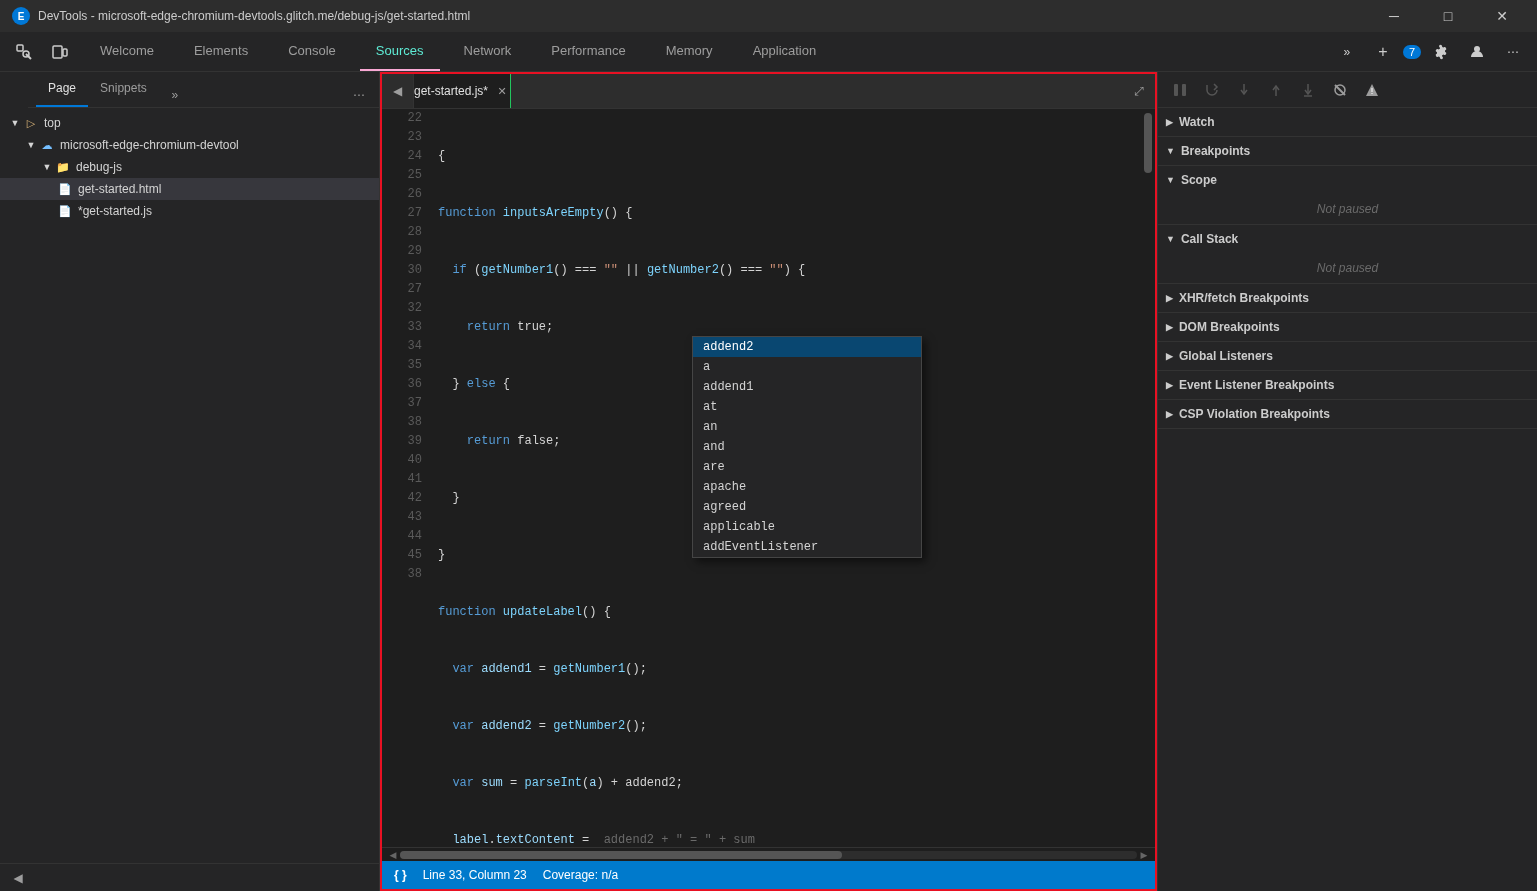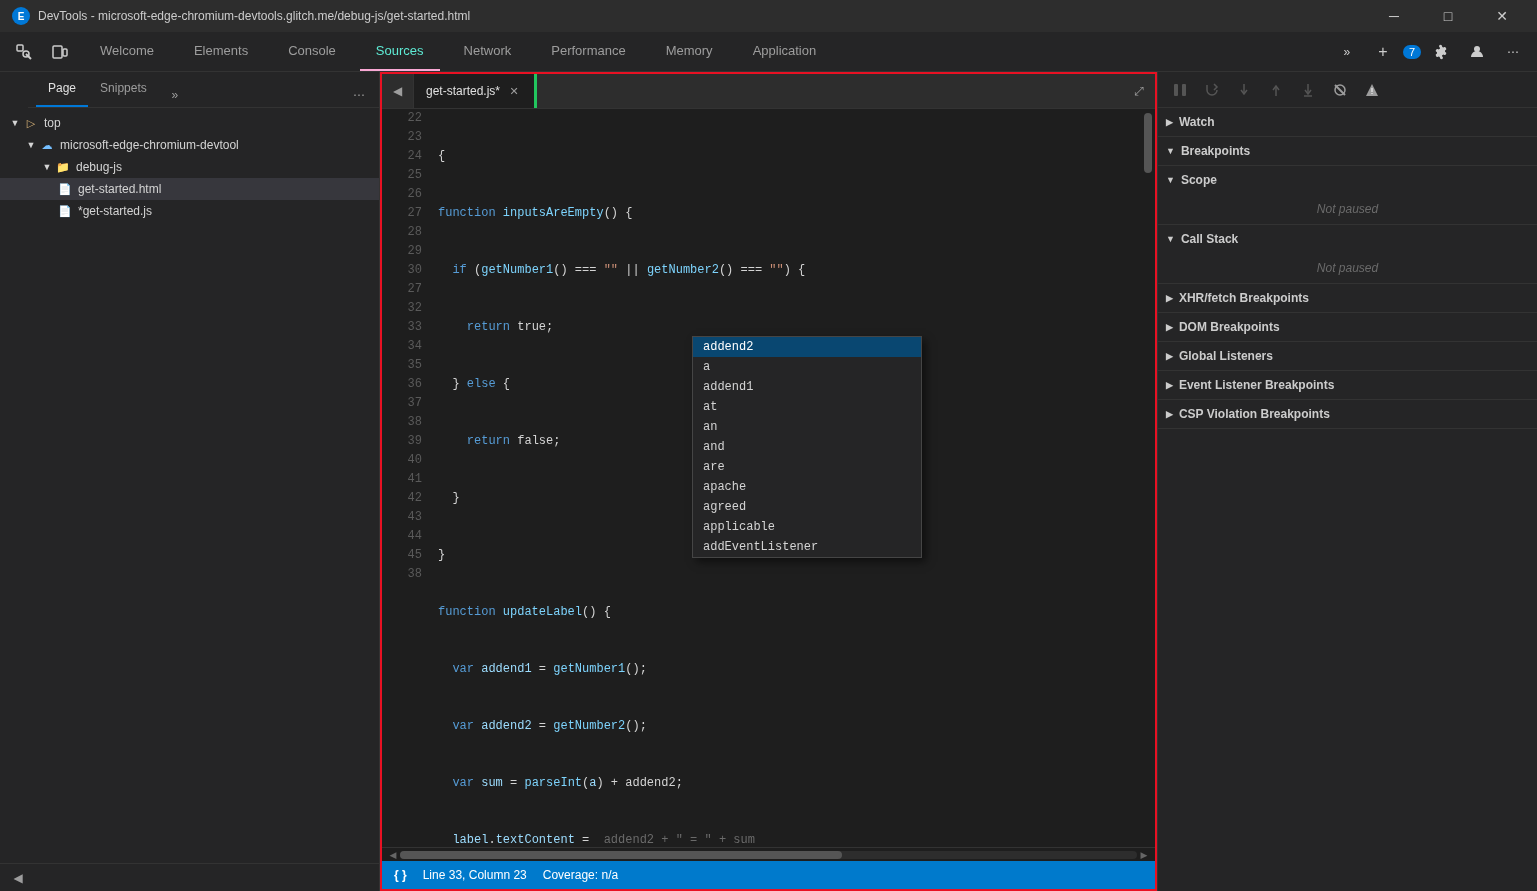--- a/index.html
+++ b/index.html
@@ -44,21 +44,21 @@
     .js-file-icon { color: #cbcb41; }
 
     
     .sidebar-bottom { height: 28px; border-top: 1px solid #333; display: flex; align-items: center; padding: 0 8px; }
     .sidebar-expand-btn { width: 20px; height: 20px; display: flex; align-items: center; justify-content: center; cursor: pointer; color: #9d9d9d; }
 
     
     .editor-area { flex: 1; display: flex; flex-direction: column; background: #1e1e1e; border: 2px solid #e81123; position: relative; }
     .editor-tabs { display: flex; align-items: stretch; background: #2d2d2d; height: 35px; border-bottom: 1px solid #333; }
     .editor-tab-btn { width: 32px; display: flex; align-items: center; justify-content: center; cursor: pointer; color: #9d9d9d; border-right: 1px solid #333; }
-    .editor-tab { display: flex; align-items: center; padding: 0 12px; cursor: pointer; color: #9d9d9d; font-size: 12px; border-right: 3px solid #22c55e; background: #2d2d2d; }
+    .editor-tab { display: flex; align-items: center; padding: 0 0; cursor: pointer; color: #9d9d9d; font-size: 12px; border-right: 1px solid #22c55e; background: #2d2d2d; }
     .editor-tab.active { background: #1e1e1e; color: #e0e0e0; }
     .editor-tab-close { margin-left: 6px; width: 16px; height: 16px; display: flex; align-items: center; justify-content: center; border-radius: 3px; font-size: 11px; color: #9d9d9d; }
     .editor-tab-jump { margin-left: auto; width: 32px; display: flex; align-items: center; justify-content: center; cursor: pointer; color: #9d9d9d; }
 
     
     .code-editor { flex: 1; overflow: hidden; display: flex; position: relative; }
     .line-numbers { width: 48px; padding: 0 8px 0 16px; text-align: right; color: #5a5a5a; font-family: 'Consolas', 'Courier New', monospace; font-size: 12px; line-height: 19px; padding-top: 0; background: #1e1e1e; flex-shrink: 0; user-select: none; overflow: hidden; }
     .code-content { flex: 1; overflow: auto; font-family: 'Consolas', 'Courier New', monospace; font-size: 12px; line-height: 19px; padding: 0 8px; white-space: pre; color: #d4d4d4; }
     .code-line { display: flex; align-items: flex-start; min-height: 19px; }
 

